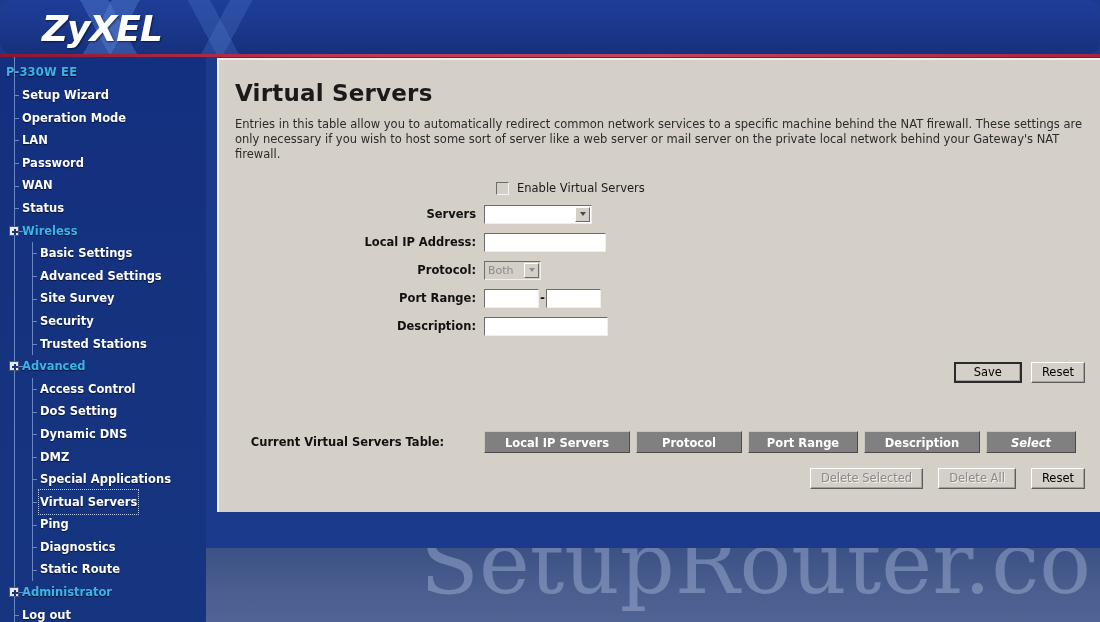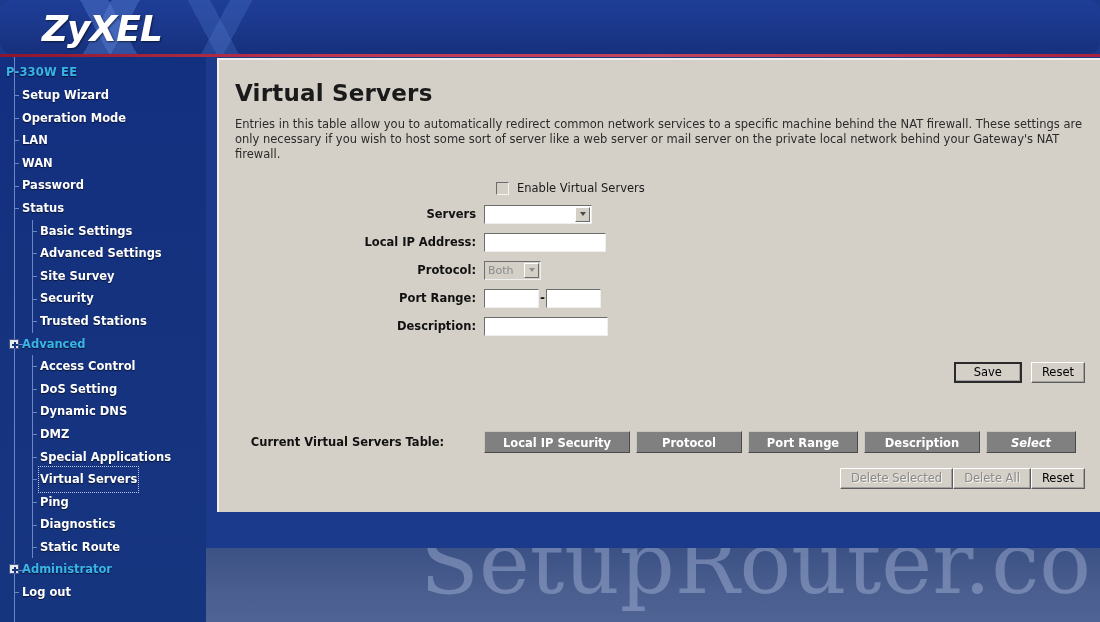--- a/index.html
+++ b/index.html
@@ -318,21 +318,21 @@
     white-space: nowrap;
   }
   .th-0 { width: 146px; }
   .th-1 { width: 106px; }
   .th-2 { width: 110px; }
   .th-3 { width: 116px; }
   .th-4 { width: 90px; font-style: italic; }
 
   .btn-row-bottom {
     display: flex; justify-content: flex-end;
-    gap: 0;
+    gap: 15px;
     margin: 15px 15px 0 0;
   }
 
   
   .bottom-area {
     position: absolute;
     left: 206px; top: 512px;
     width: 1056px; height: 110px;
     background: linear-gradient(180deg,#3c5184 0%, #4a5f8f 40%, #56699a 100%);
     overflow: hidden;
@@ -361,23 +361,24 @@
   </div>
   <div class="banner-rule"></div>
 
   <div class="sidebar">
     <div class="sb-spine"></div>
     <div class="sb-model">P-330W EE</div>
     <div id="sidebar-items">
         <div class="sb-item lvl1"><span class="lbl">Setup Wizard</span></div>
         <div class="sb-item lvl1"><span class="lbl">Operation Mode</span></div>
         <div class="sb-item lvl1"><span class="lbl">LAN</span></div>
+        <div class="sb-item lvl1"><span class="lbl">Password</span></div>
         <div class="sb-item lvl1"><span class="lbl">WAN</span></div>
-        <div class="sb-item lvl1"><span class="lbl">Password</span></div>
         <div class="sb-item lvl1"><span class="lbl">Status</span></div>
+        <div class="sb-item group"><span class="box"></span><span class="lbl">Wireless</span></div>
         <div class="sb-item lvl2"><span class="lbl">Basic Settings</span></div>
         <div class="sb-item lvl2"><span class="lbl">Advanced Settings</span></div>
         <div class="sb-item lvl2"><span class="lbl">Site Survey</span></div>
         <div class="sb-item lvl2"><span class="lbl">Security</span></div>
         <div class="sb-item lvl2"><span class="lbl">Trusted Stations</span></div>
         <div class="sb-item group"><span class="box"></span><span class="lbl">Advanced</span></div>
         <div class="sb-item lvl2"><span class="lbl">Access Control</span></div>
         <div class="sb-item lvl2"><span class="lbl">DoS Setting</span></div>
         <div class="sb-item lvl2"><span class="lbl">Dynamic DNS</span></div>
         <div class="sb-item lvl2"><span class="lbl">DMZ</span></div>
@@ -449,21 +450,21 @@
     </div>
 
     <div class="btn-row-top">
       <button class="btn focused">Save</button>
       <button class="btn">Reset</button>
     </div>
 
     <div class="table-block">
       <div class="table-label">Current Virtual Servers Table:</div>
       <div class="thead" id="table-headers">
-          <div class="th th-0">Local IP Security</div>
+          <div class="th th-0">Local IP Servers</div>
           <div class="th th-1">Protocol</div>
           <div class="th th-2">Port Range</div>
           <div class="th th-3">Description</div>
           <div class="th th-4">Select</div>
         </div>
     </div>
 
     <div class="btn-row-bottom">
       <button class="btn disabled">Delete Selected</button>
       <button class="btn disabled">Delete All</button>

